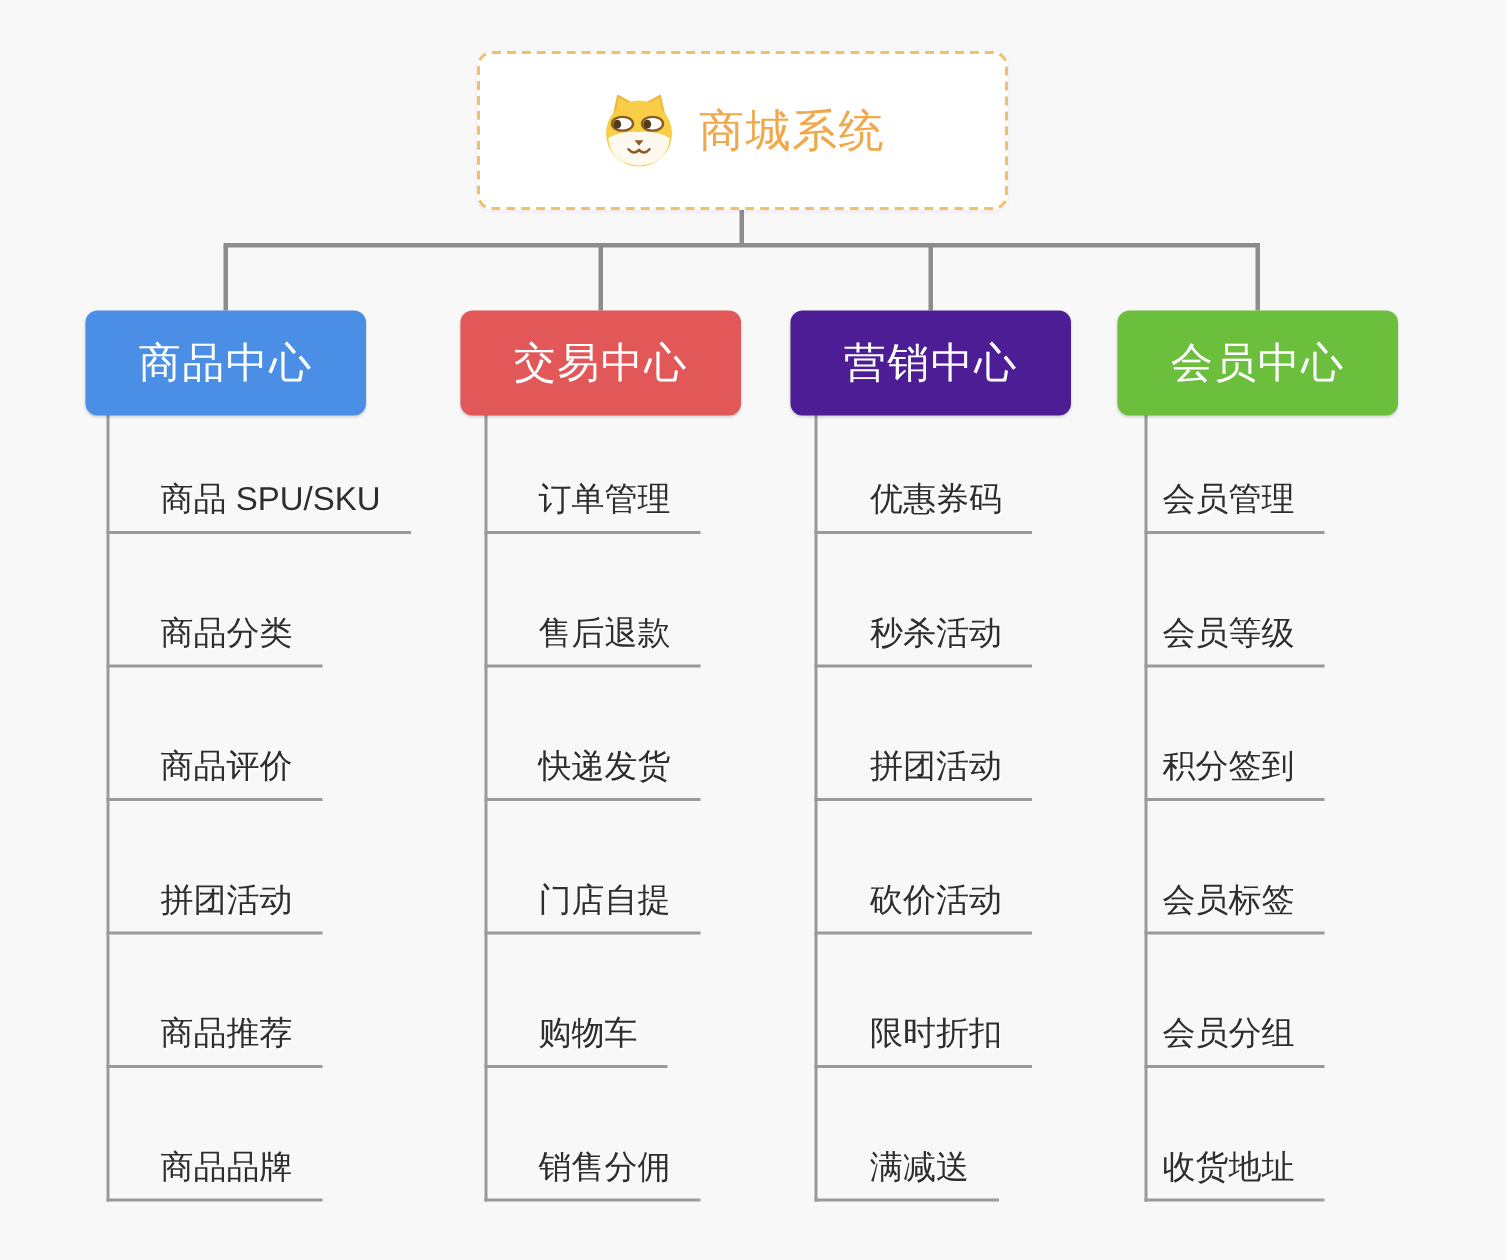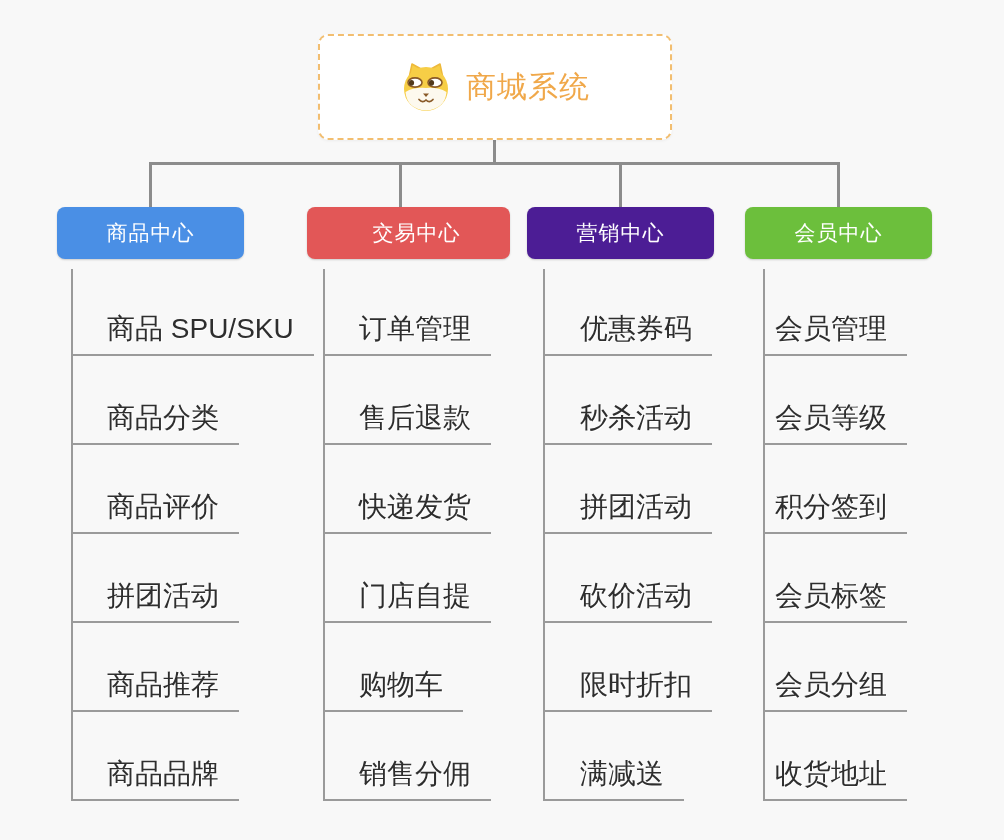--- a/index.html
+++ b/index.html
@@ -28,35 +28,35 @@
     border:2px dashed #f2be70;border-radius:10px;
     display:flex;align-items:center;justify-content:center;gap:14px;
     box-shadow:0 1px 3px rgba(0,0,0,0.05);
     cursor:pointer;
   }
   .root-title{font-size:30px;color:#f0a84a;letter-spacing:1px;white-space:nowrap;}
   .root-icon{width:52px;height:52px;display:block;flex:0 0 auto;}
 
   
   .branch-node{
-    position:absolute;top:207px;width:187px;height:52px;
+    position:absolute;top:207px;width:187px;height:70px;
     border-radius:8px;display:flex;align-items:center;justify-content:center;
-    color:#ffffff;font-size:21px;letter-spacing:1px;white-space:nowrap;
+    color:#ffffff;font-size:28px;letter-spacing:1px;white-space:nowrap;
     box-shadow:0 1px 2px rgba(0,0,0,0.18);
     cursor:pointer;
   }
-  .bpos-0{left:57px;} .bpos-1{left:307px;padding-left:16px;} .bpos-2{left:527px;} .bpos-3{left:745px;}
+  .bpos-0{left:57px;} .bpos-1{left:307px;} .bpos-2{left:527px;} .bpos-3{left:745px;}
 
   
   .leaf{
     position:absolute;height:46px;box-sizing:border-box;
     padding:0 20px 6px 36px;
     border-bottom:2px solid #9a9a9a;
     display:flex;align-items:flex-end;
-    font-size:28px;color:#2e2e2e;white-space:nowrap;
+    font-size:22px;color:#2e2e2e;white-space:nowrap;
     text-shadow:1px 1px 0 rgba(255,255,255,0.85);
     cursor:pointer;
     text-align:center;
   }
   .lcol-0{left:71px;} .lcol-1{left:323px;} .lcol-2{left:543px;padding-left:37px;} .lcol-3{left:763px;padding-left:12px;}
   .lrow-0{top:310px;} .lrow-1{top:399px;} .lrow-2{top:488px;}
   .lrow-3{top:577px;} .lrow-4{top:666px;} .lrow-5{top:755px;}
 </style>
 </head>
 <body>

